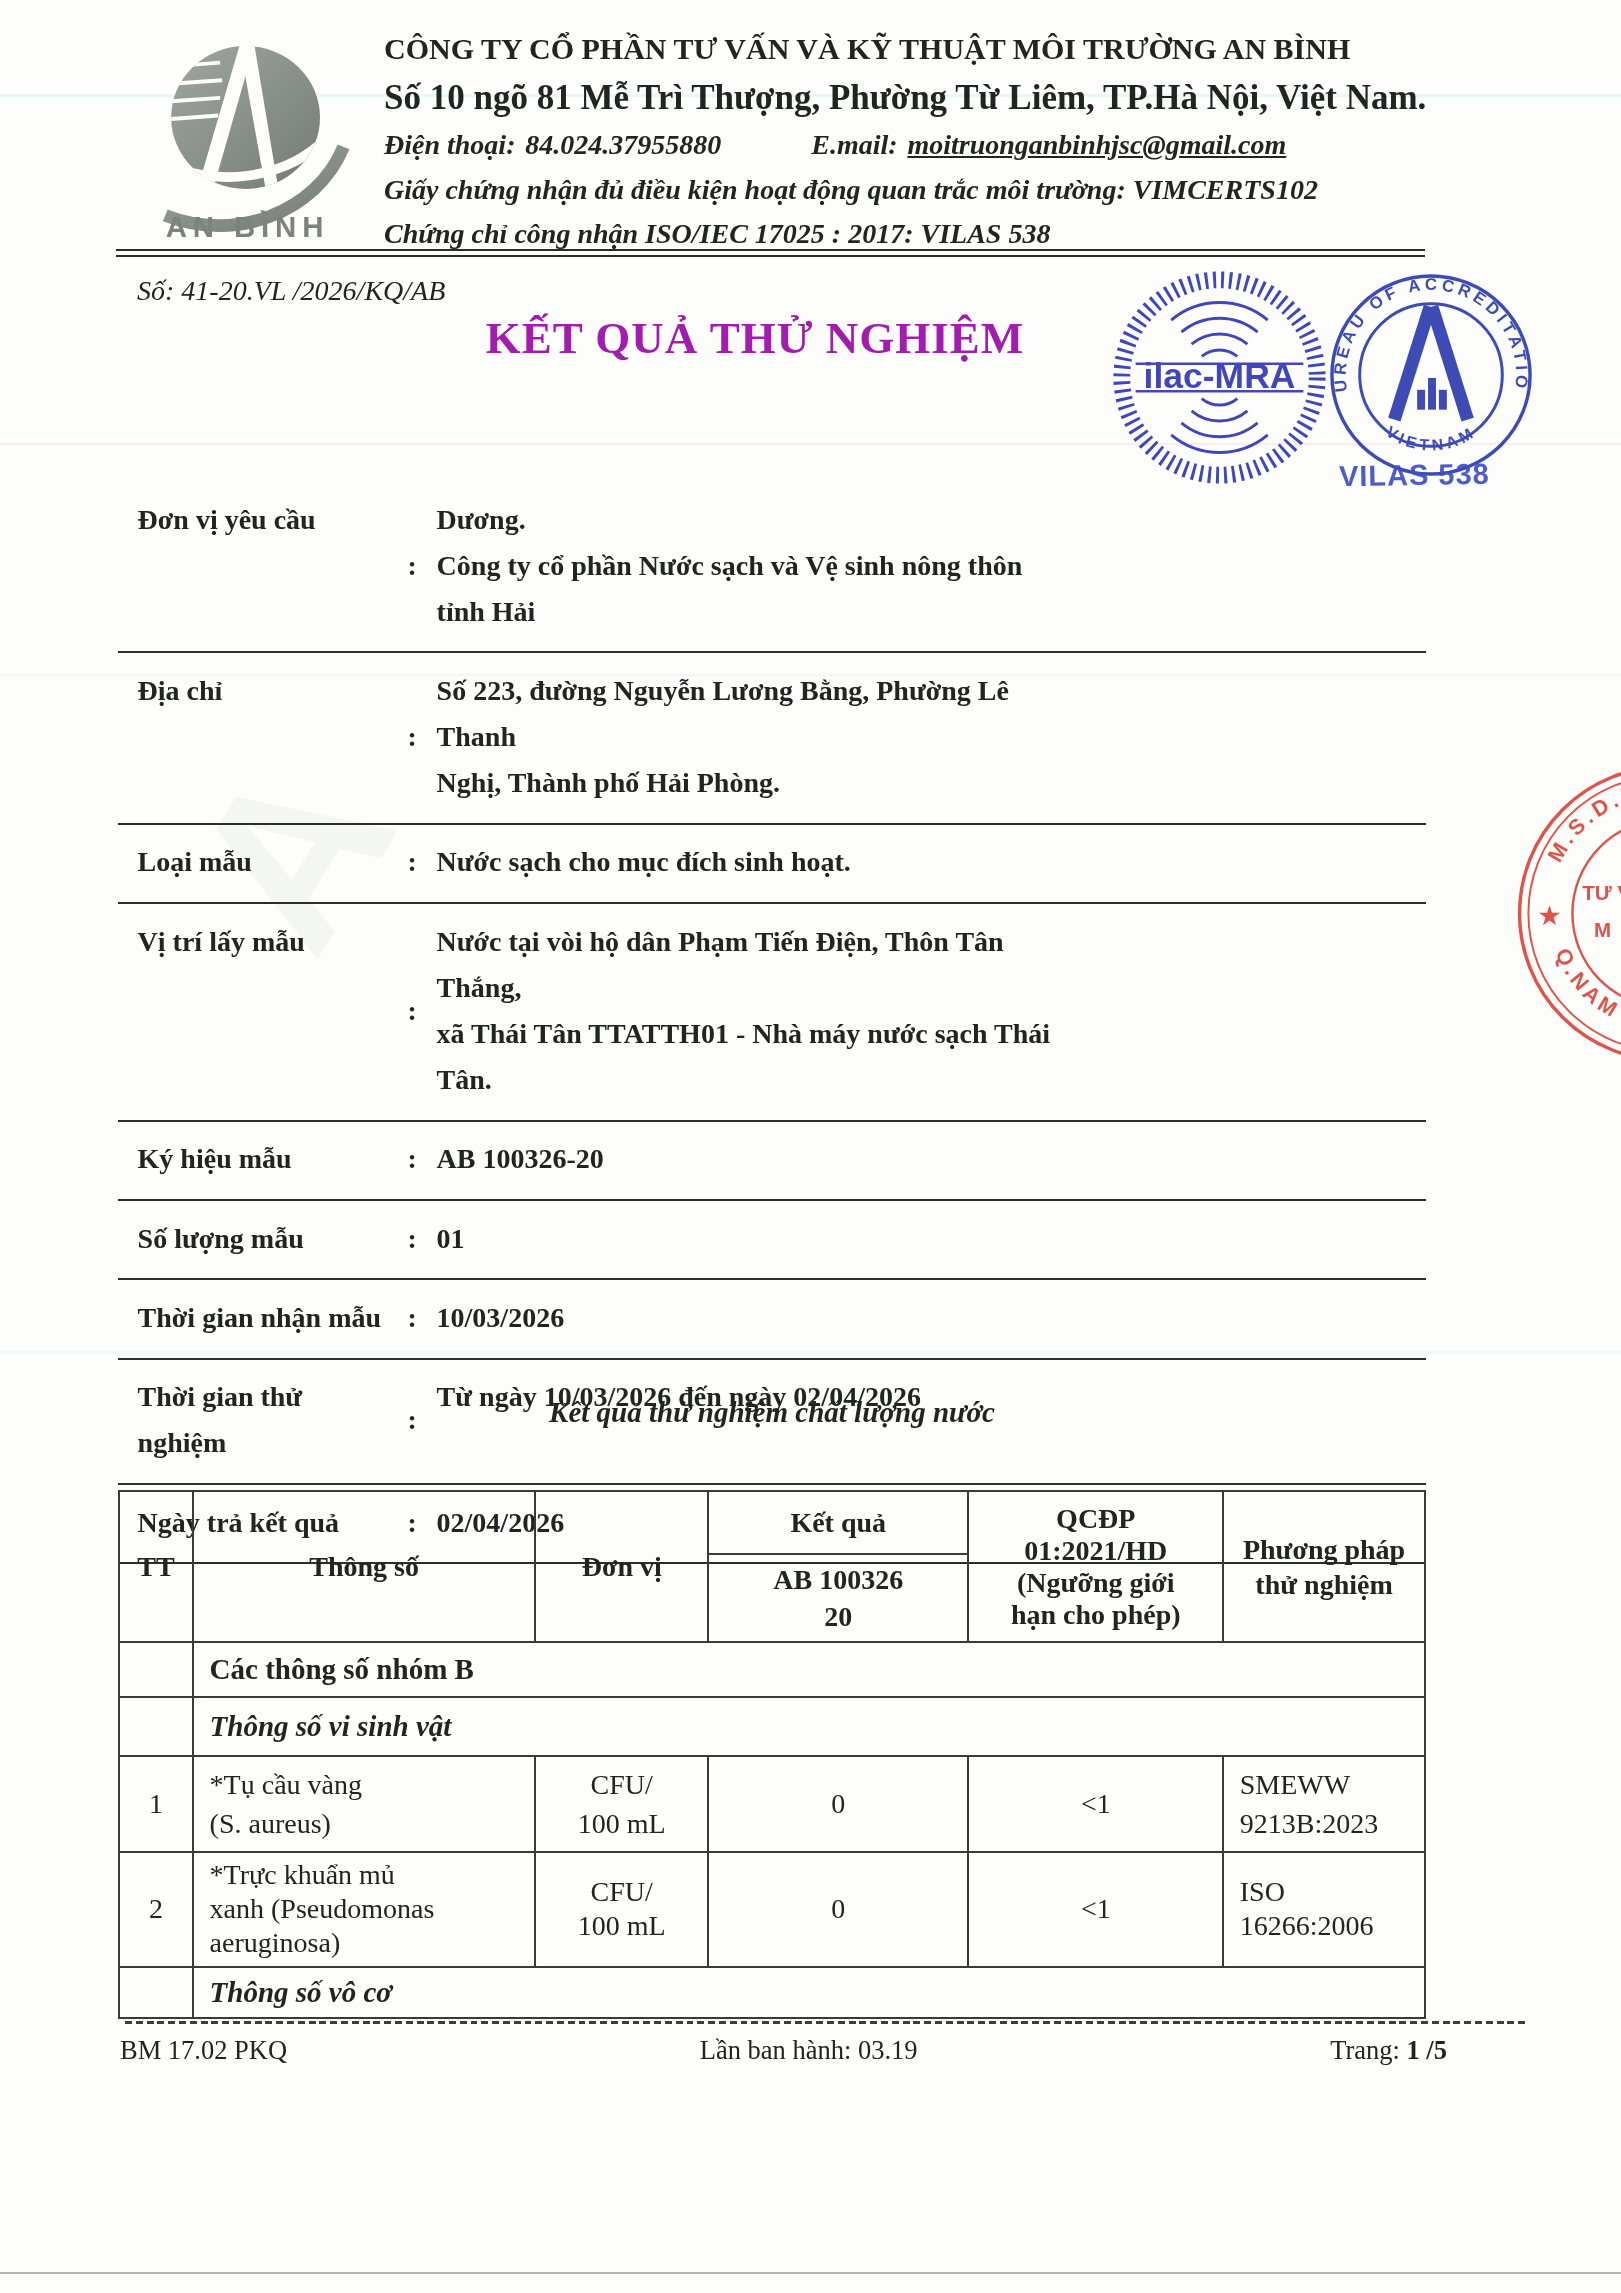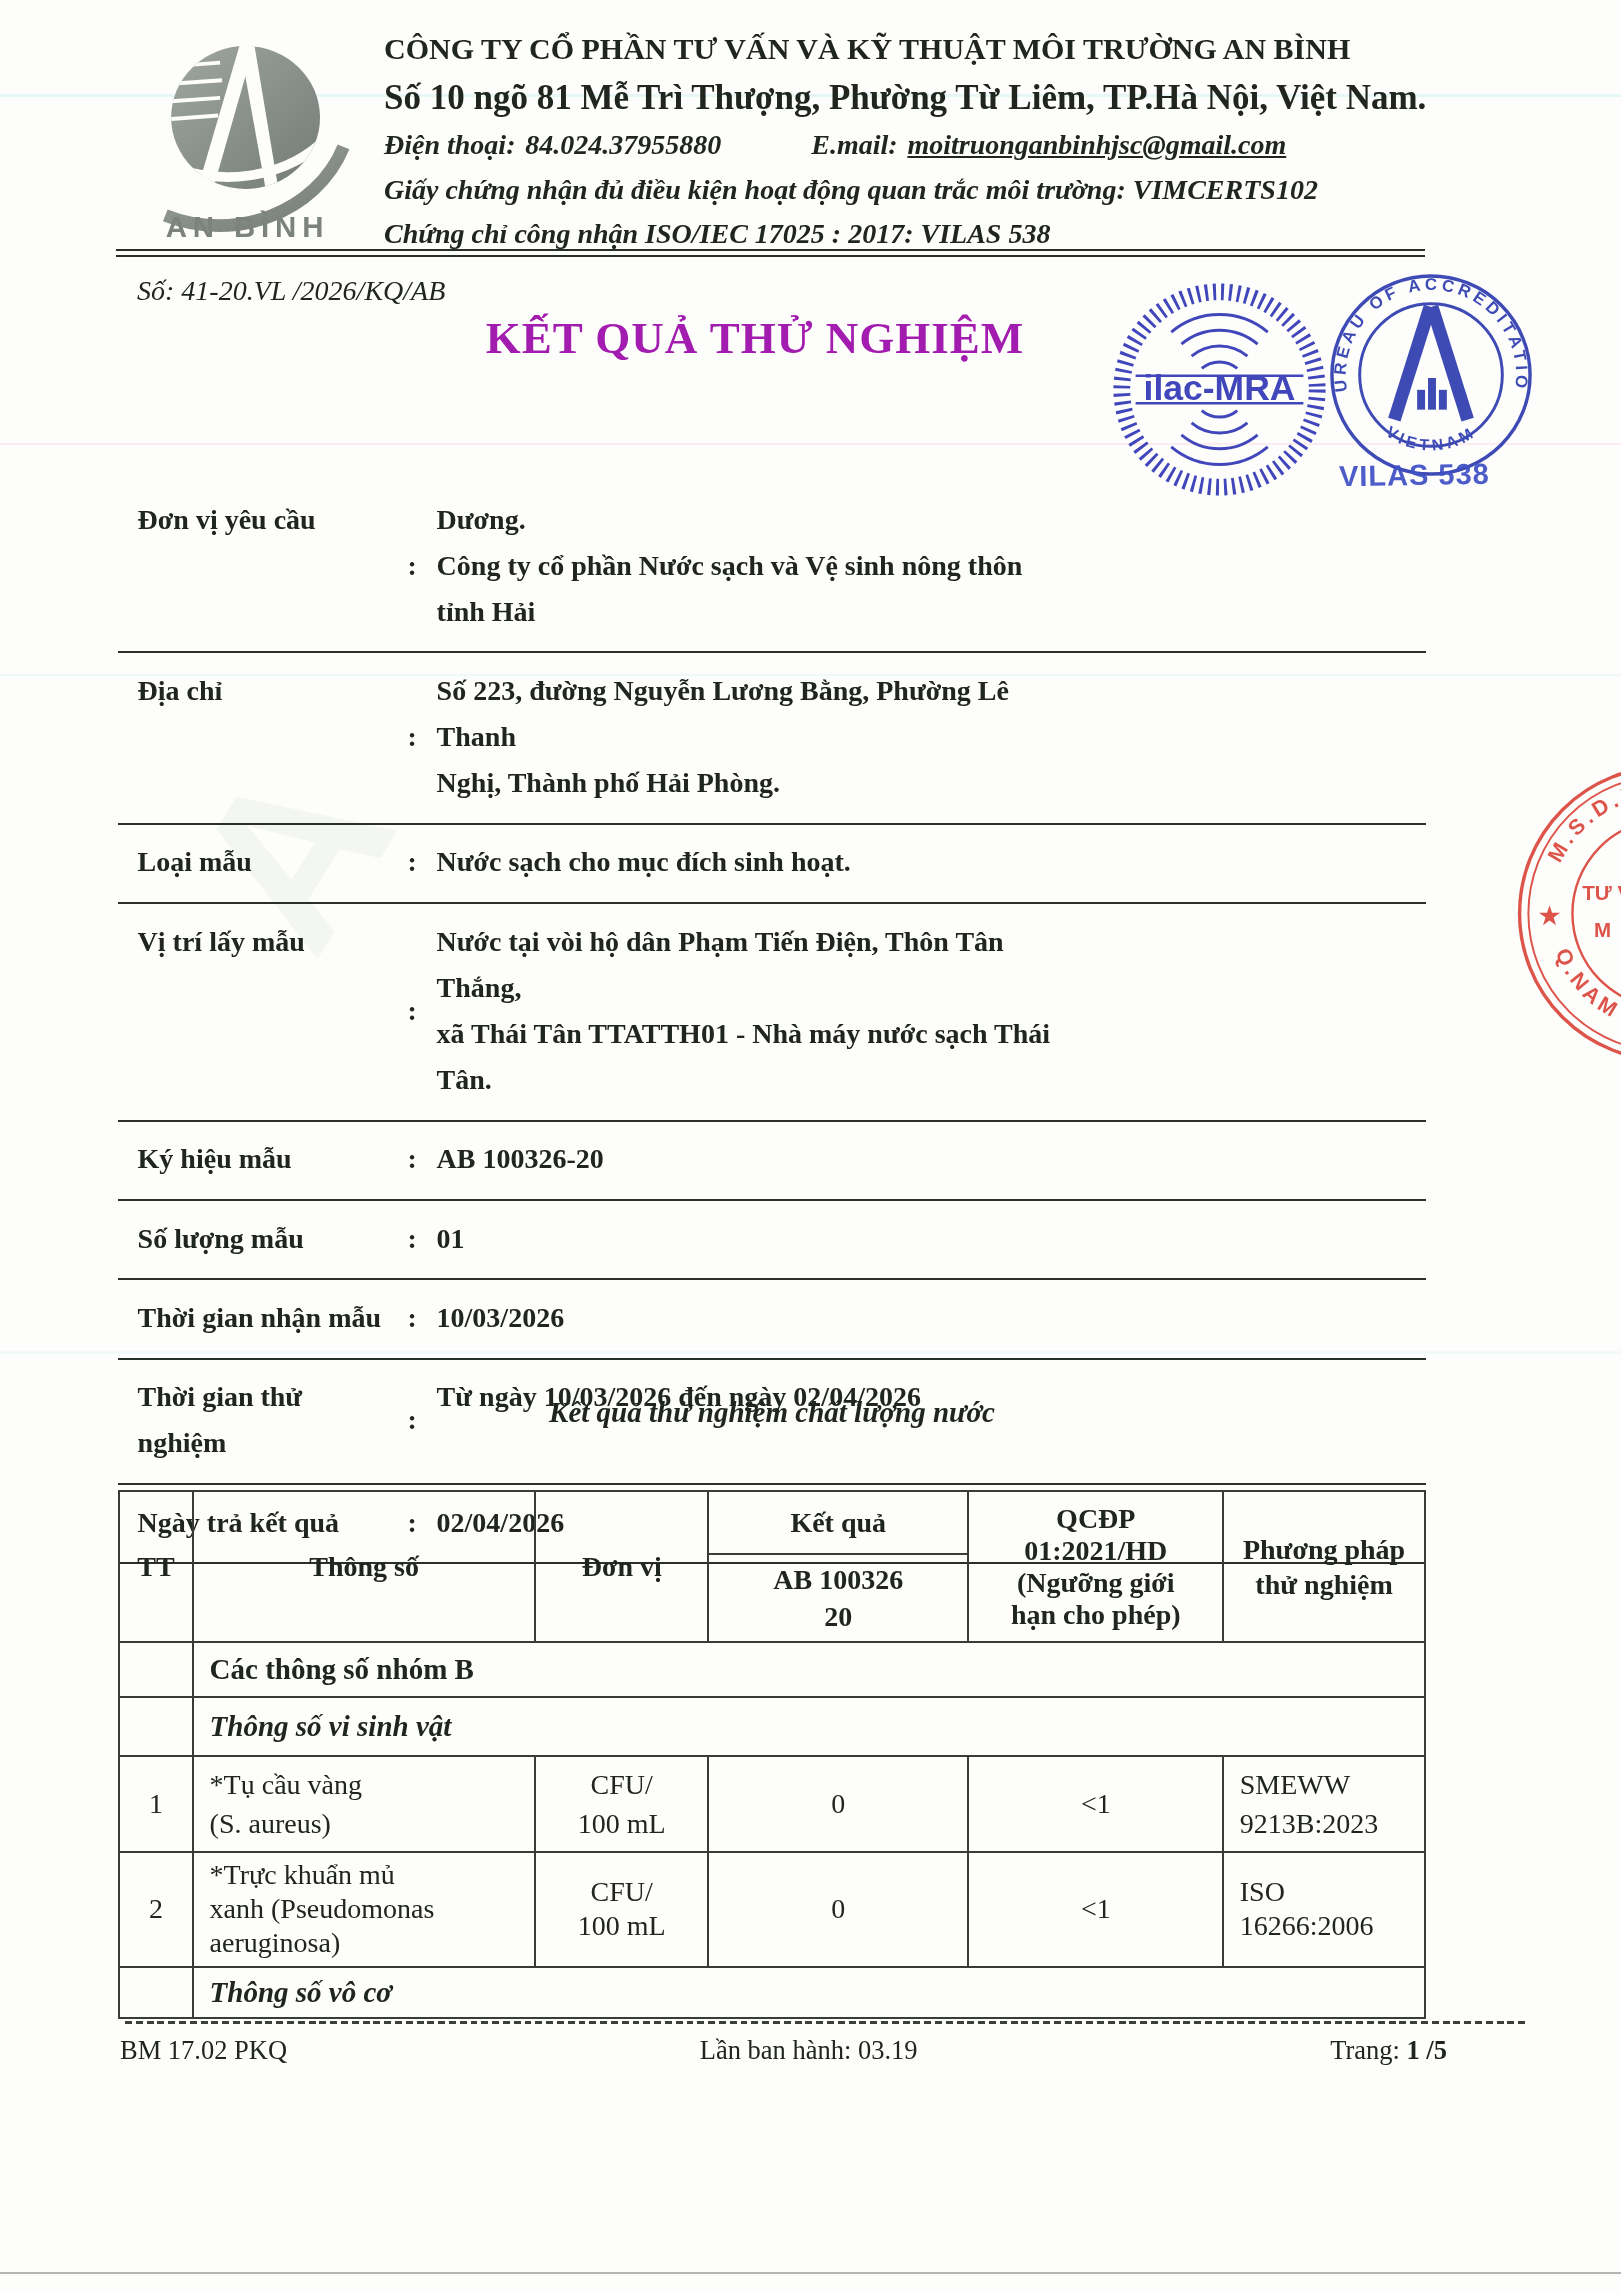--- a/index.html
+++ b/index.html
@@ -30,21 +30,21 @@
   .phone-num{margin-left:9.8px;}
   .email-label{margin-left:90px;}
   .email{margin-left:9.8px;text-decoration:underline;}
   .cert{font-size:28px;font-weight:bold;font-style:italic;margin-top:8.8px;line-height:36px;}
   .double-rule{position:absolute;left:116px;top:249px;width:1309px;height:3.9px;
     border-top:2.9px solid #2a2e29;border-bottom:2px solid #2a2e29;}
   .doc-no{position:absolute;left:137px;top:275px;font-size:28px;font-style:italic;}
   .doc-title{position:absolute;left:353px;top:312px;width:804px;text-align:center;
     font-size:45px;font-weight:bold;letter-spacing:1px;color:#a21caf;}
   
-  .ilac{position:absolute;left:1106px;top:276px;opacity:.9;}
+  .ilac{position:absolute;left:1106px;top:264px;opacity:.9;}
   .boa{position:absolute;left:1327px;top:271px;opacity:.92;}
   .vilas{position:absolute;left:1339px;top:459px;font-family:"Liberation Sans","DejaVu Sans",sans-serif;
     font-size:29px;font-weight:bold;color:#3e4fc5;opacity:.92;letter-spacing:1px;transform:rotate(-1deg);}
   .red-seal{position:absolute;left:1500px;top:751px;width:122px;height:325px;overflow:hidden;opacity:.85;}
   
   .fields{position:absolute;left:118px;top:482px;width:1308px;}
   .field-row{display:flex;border-bottom:2.5px solid #2b2f2a;padding:14.7px 0 16.7px;}
   .f-label{width:250px;padding-left:19.6px;font-weight:bold;font-size:28px;line-height:46px;}
   .f-colon{width:49px;text-align:center;font-weight:bold;font-size:28px;align-self:center;}
   .f-value{width:627px;font-weight:bold;font-size:28px;line-height:46px;}

